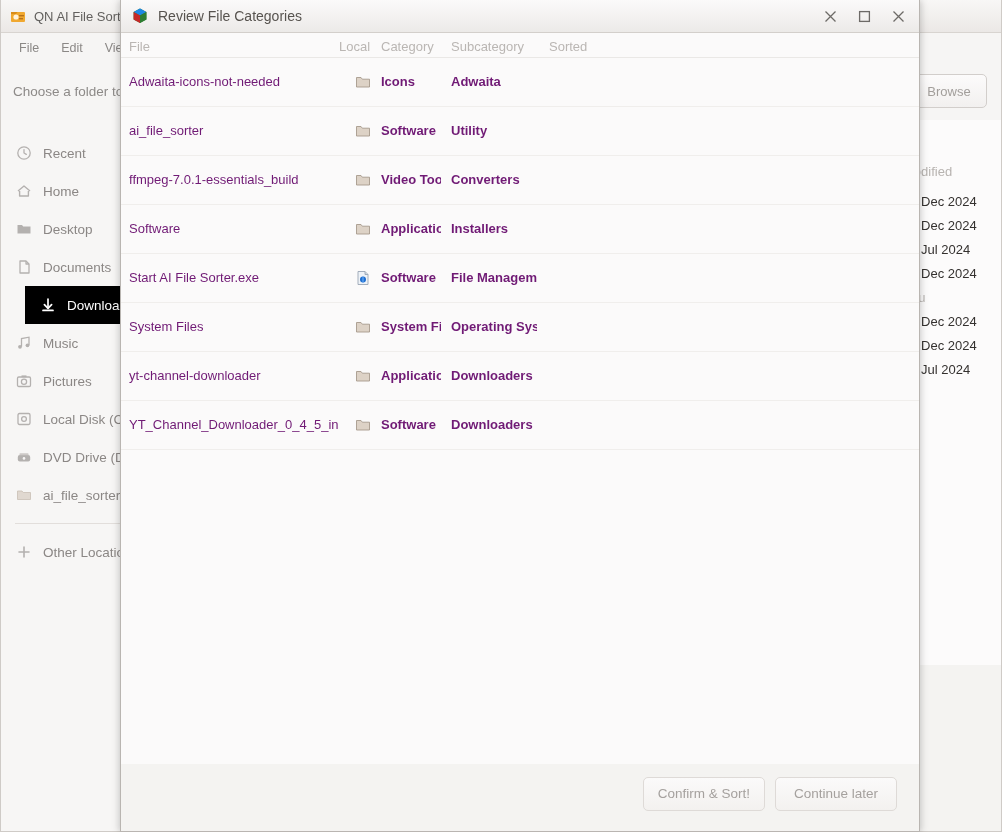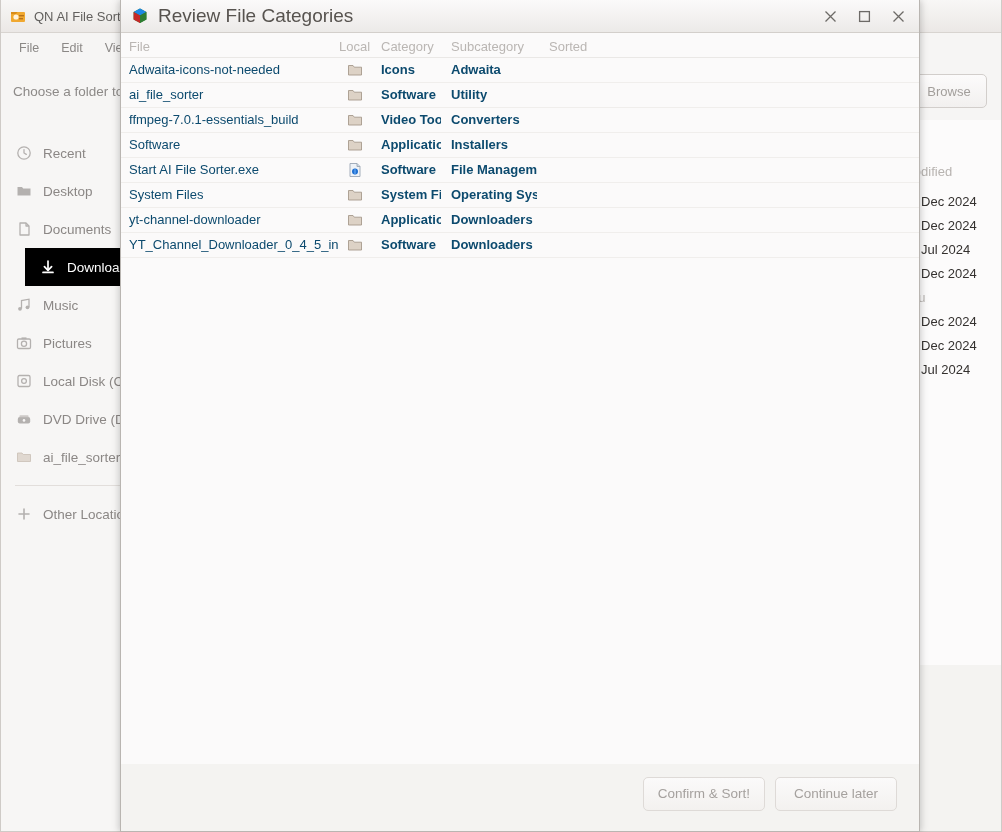--- a/index.html
+++ b/index.html
@@ -164,21 +164,21 @@
   .dlg-titlebar {
     height: 33px;
     flex: none;
     background: linear-gradient(to bottom, #fbfafa 0%, #eceae8 100%);
     border-bottom: 1px solid #d3cfcb;
     display: flex; align-items: center;
     padding: 0 4px 0 10px;
   }
   .dlg-titlebar .dlg-ico { width: 18px; height: 18px; margin-right: 9px; flex: none; }
   .dlg-title-text {
-    font-size: 19px; color: #57534f;
+    font-size: 14px; color: #57534f;
     white-space: nowrap;
   }
   .dlg-title-spacer { flex: 1 1 auto; }
 
   
   .dlg-list-wrap {
     flex: 1 1 auto;
     background: #fbfafa;
     min-height: 0;
     overflow: hidden;
@@ -193,23 +193,23 @@
     text-align: left;
     font-size: 13px;
     color: #bab6b3;
     height: 24px;
     padding: 0 0 3px 0;
     border-bottom: 1px solid #eae8e6;
     vertical-align: bottom;
   }
   table.flist td {
     font-size: 13px;
-    color: #0c4a6e;
+    color: #701a75;
     height: 24px;
-    padding: 4px;
+    padding: 16px;
     border-bottom: 1px solid #f0eeec;
     vertical-align: middle;
     white-space: nowrap;
     overflow: hidden;
   }
   .c-file  { width: 218px; padding-left: 8px !important; }
   .c-type  { width: 32px;  }
   .c-cat   { width: 70px;  }
   .c-sub   { width: 96px;  }
   .c-sort  { width: auto;  }
@@ -285,20 +285,29 @@
         <div class="side-item">
           <span class="sico">
             <svg class="svg-ico" width="16" height="16" viewBox="0 0 16 16">
               <circle cx="8" cy="8" r="6.2" fill="none" stroke="#9b9795" stroke-width="1.3"></circle>
               <path d="M8 4.6 V8 L10.3 9.4" fill="none" stroke="#9b9795" stroke-width="1.3" stroke-linecap="round"></path>
             </svg>
           </span>
           <span>Recent</span>
         </div>
 
+        <div class="side-item">
+          <span class="sico">
+            <svg class="svg-ico" width="16" height="16" viewBox="0 0 16 16">
+              <path d="M2 8 L8 3 L14 8" fill="none" stroke="#9b9795" stroke-width="1.4" stroke-linejoin="round"></path>
+              <path d="M3.6 8 V13 H12.4 V8" fill="none" stroke="#9b9795" stroke-width="1.4" stroke-linejoin="round"></path>
+            </svg>
+          </span>
+          <span>Home</span>
+        </div>
 
         <div class="side-item">
           <span class="sico">
             <svg class="svg-ico" width="16" height="16" viewBox="0 0 16 16">
               <path d="M1.5 4 H6 L7.2 5.5 H14.5 V12.5 H1.5 Z" fill="#9b9795"></path>
             </svg>
           </span>
           <span>Desktop</span>
         </div>
 

